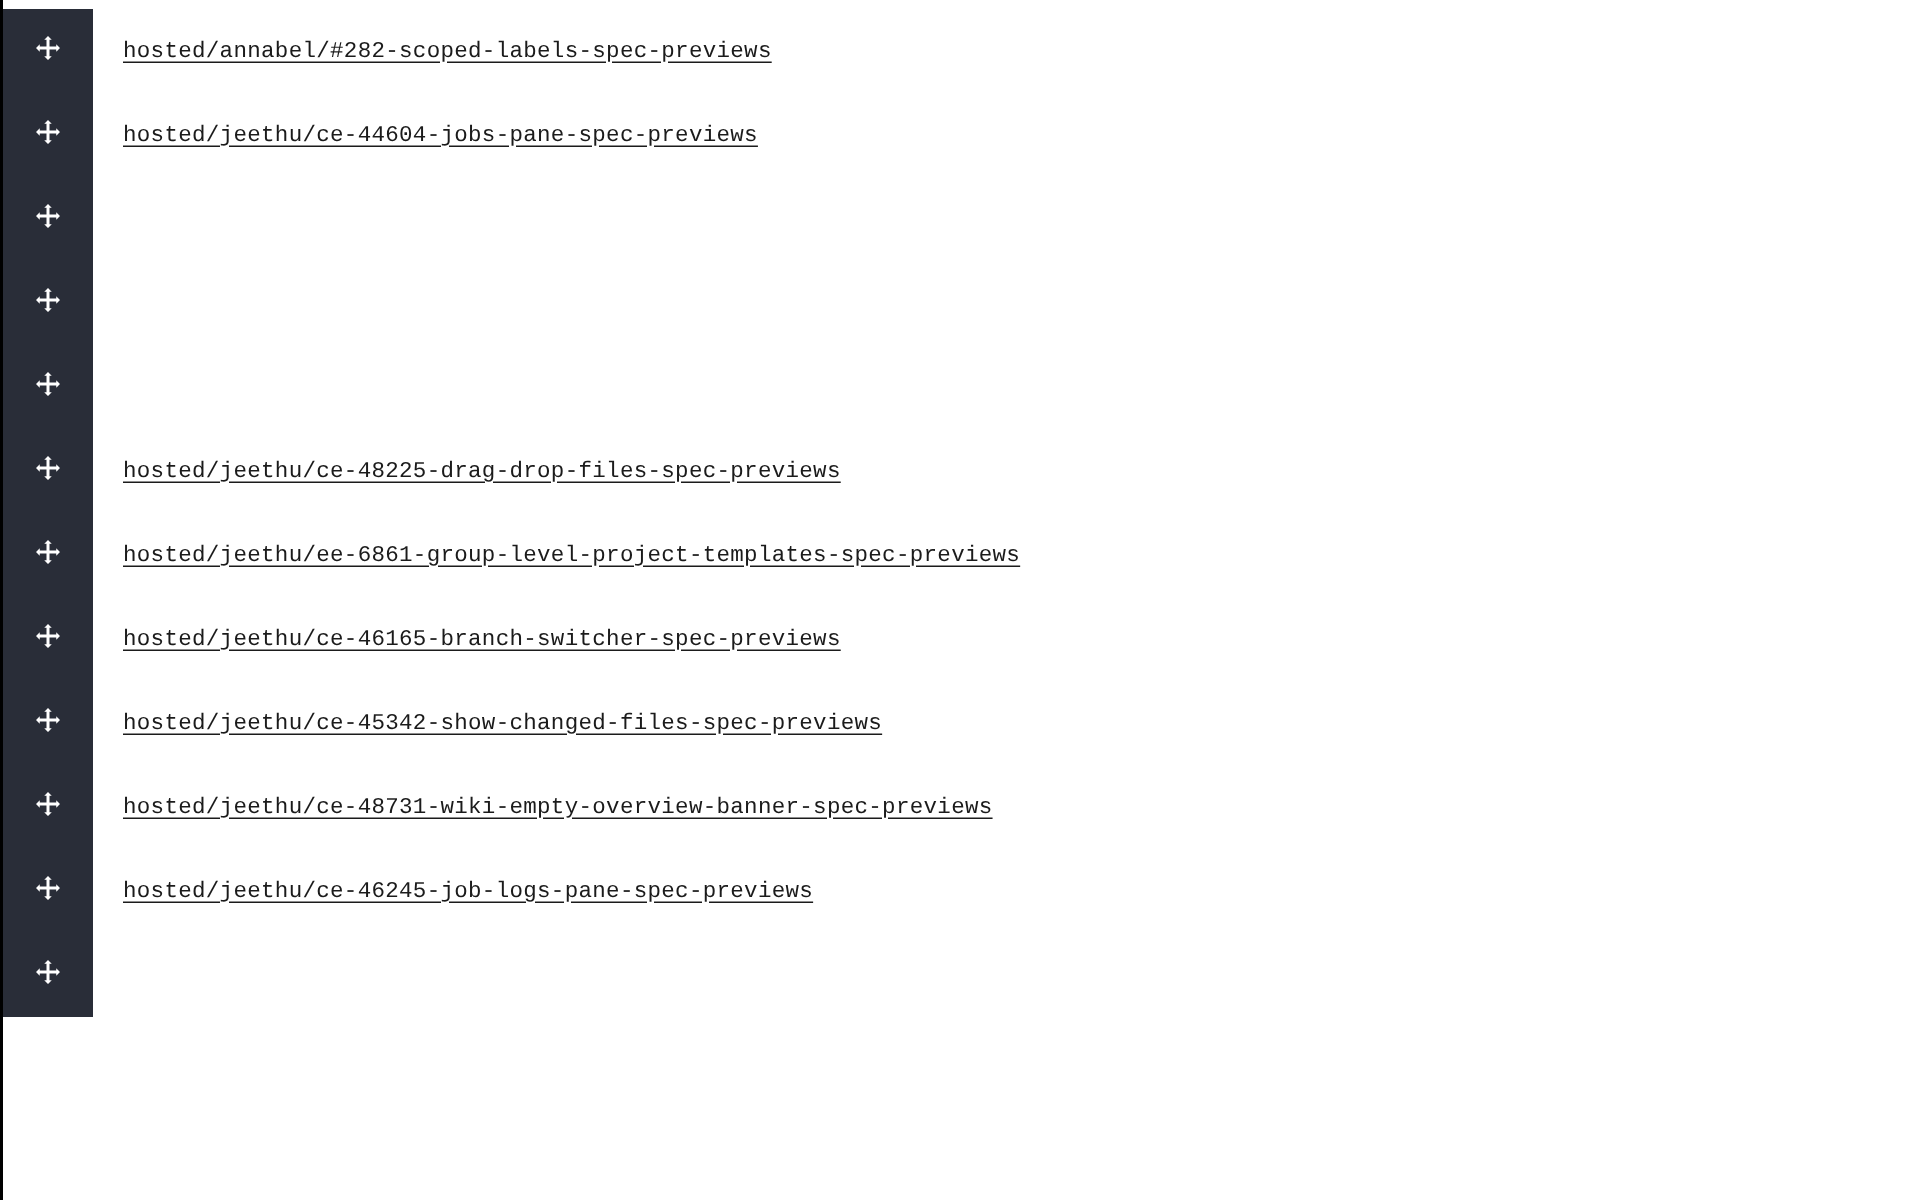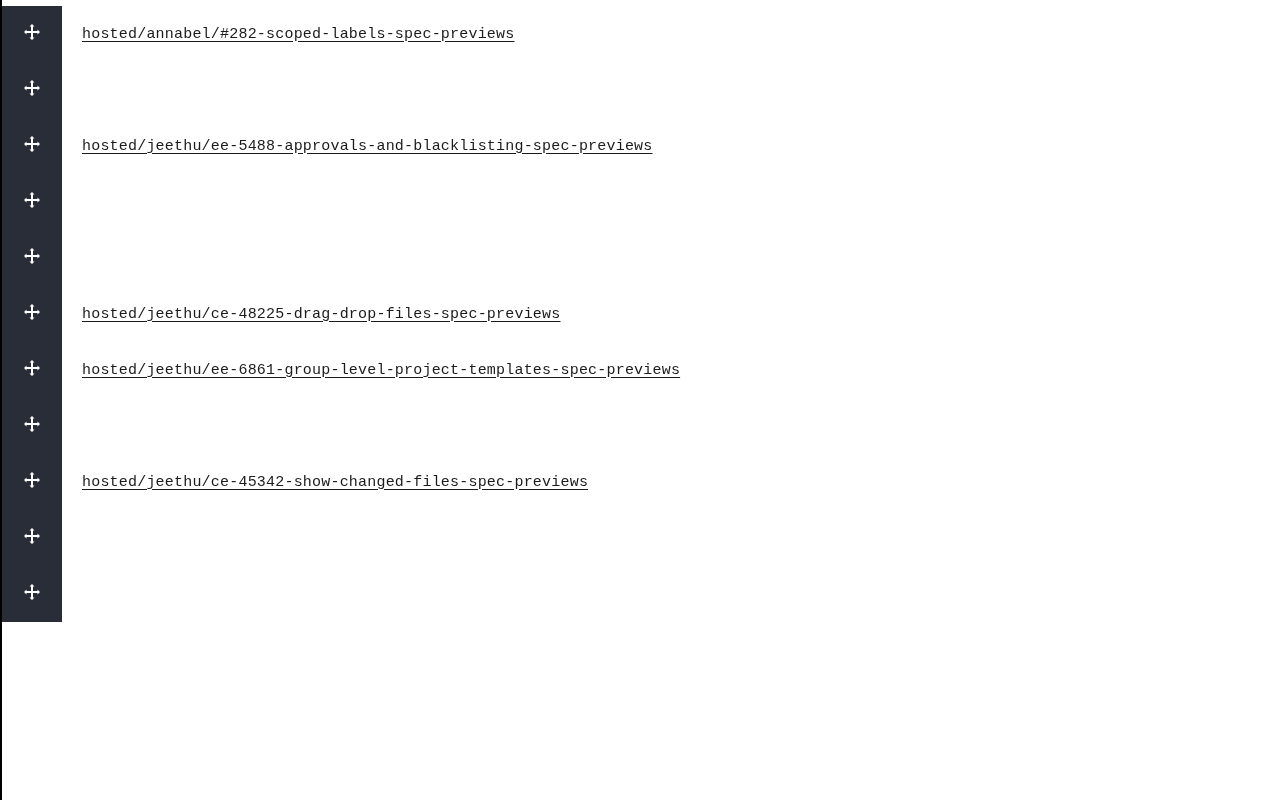--- a/index.html
+++ b/index.html
@@ -68,43 +68,43 @@
         <svg viewBox="0 0 16 16" fill="currentColor">
             <path d="M8 0l2.5 2.5H9V7h4.5V5.5L16 8l-2.5 2.5V9H9v4.5h1.5L8 16l-2.5-2.5H7V9H2.5v1.5L0 8l2.5-2.5V7H7V2.5H5.5L8 0z"></path>
           </svg>
       </span>
     </div>
     <div class="link-wrap">
       <a class="link">hosted/annabel/#282-scoped-labels-spec-previews</a>
     </div>
   </div>
 
-
-  <div class="row">
-    <div class="handle">
-      <span>
-        <svg viewBox="0 0 16 16" fill="currentColor">
-            <path d="M8 0l2.5 2.5H9V7h4.5V5.5L16 8l-2.5 2.5V9H9v4.5h1.5L8 16l-2.5-2.5H7V9H2.5v1.5L0 8l2.5-2.5V7H7V2.5H5.5L8 0z"></path>
-          </svg>
-      </span>
-    </div>
-  </div>
-
-  <div class="row">
-    <div class="handle">
-      <span>
-        <svg viewBox="0 0 16 16" fill="currentColor">
-            <path d="M8 0l2.5 2.5H9V7h4.5V5.5L16 8l-2.5 2.5V9H9v4.5h1.5L8 16l-2.5-2.5H7V9H2.5v1.5L0 8l2.5-2.5V7H7V2.5H5.5L8 0z"></path>
-          </svg>
-      </span>
-    </div>
-    <div class="link-wrap">
-      <a class="link">hosted/jeethu/ee-5488-approvals-and-blacklisting-spec-previews</a>
-    </div>
-  </div>
+  <div class="row">
+    <div class="handle">
+      <span>
+        <svg viewBox="0 0 16 16" fill="currentColor">
+            <path d="M8 0l2.5 2.5H9V7h4.5V5.5L16 8l-2.5 2.5V9H9v4.5h1.5L8 16l-2.5-2.5H7V9H2.5v1.5L0 8l2.5-2.5V7H7V2.5H5.5L8 0z"></path>
+          </svg>
+      </span>
+    </div>
+    <div class="link-wrap">
+      <a class="link">hosted/jeethu/ce-44604-jobs-pane-spec-previews</a>
+    </div>
+  </div>
+
+  <div class="row">
+    <div class="handle">
+      <span>
+        <svg viewBox="0 0 16 16" fill="currentColor">
+            <path d="M8 0l2.5 2.5H9V7h4.5V5.5L16 8l-2.5 2.5V9H9v4.5h1.5L8 16l-2.5-2.5H7V9H2.5v1.5L0 8l2.5-2.5V7H7V2.5H5.5L8 0z"></path>
+          </svg>
+      </span>
+    </div>
+  </div>
+
 
   <div class="row">
     <div class="handle">
       <span>
         <svg viewBox="0 0 16 16" fill="currentColor">
             <path d="M8 0l2.5 2.5H9V7h4.5V5.5L16 8l-2.5 2.5V9H9v4.5h1.5L8 16l-2.5-2.5H7V9H2.5v1.5L0 8l2.5-2.5V7H7V2.5H5.5L8 0z"></path>
           </svg>
       </span>
     </div>
   </div>
@@ -146,20 +146,23 @@
   </div>
 
   <div class="row">
     <div class="handle">
       <span>
         <svg viewBox="0 0 16 16" fill="currentColor">
             <path d="M8 0l2.5 2.5H9V7h4.5V5.5L16 8l-2.5 2.5V9H9v4.5h1.5L8 16l-2.5-2.5H7V9H2.5v1.5L0 8l2.5-2.5V7H7V2.5H5.5L8 0z"></path>
           </svg>
       </span>
     </div>
+    <div class="link-wrap">
+      <a class="link">hosted/jeethu/ce-46165-branch-switcher-spec-previews</a>
+    </div>
   </div>
 
   <div class="row">
     <div class="handle">
       <span>
         <svg viewBox="0 0 16 16" fill="currentColor">
             <path d="M8 0l2.5 2.5H9V7h4.5V5.5L16 8l-2.5 2.5V9H9v4.5h1.5L8 16l-2.5-2.5H7V9H2.5v1.5L0 8l2.5-2.5V7H7V2.5H5.5L8 0z"></path>
           </svg>
       </span>
     </div>
@@ -169,22 +172,37 @@
   </div>
 
   <div class="row">
     <div class="handle">
       <span>
         <svg viewBox="0 0 16 16" fill="currentColor">
             <path d="M8 0l2.5 2.5H9V7h4.5V5.5L16 8l-2.5 2.5V9H9v4.5h1.5L8 16l-2.5-2.5H7V9H2.5v1.5L0 8l2.5-2.5V7H7V2.5H5.5L8 0z"></path>
           </svg>
       </span>
     </div>
-  </div>
-
+    <div class="link-wrap">
+      <a class="link">hosted/jeethu/ce-48731-wiki-empty-overview-banner-spec-previews</a>
+    </div>
+  </div>
+
+  <div class="row">
+    <div class="handle">
+      <span>
+        <svg viewBox="0 0 16 16" fill="currentColor">
+            <path d="M8 0l2.5 2.5H9V7h4.5V5.5L16 8l-2.5 2.5V9H9v4.5h1.5L8 16l-2.5-2.5H7V9H2.5v1.5L0 8l2.5-2.5V7H7V2.5H5.5L8 0z"></path>
+          </svg>
+      </span>
+    </div>
+    <div class="link-wrap">
+      <a class="link">hosted/jeethu/ce-46245-job-logs-pane-spec-previews</a>
+    </div>
+  </div>
 
   <div class="row">
     <div class="handle">
       <span>
         <svg viewBox="0 0 16 16" fill="currentColor">
             <path d="M8 0l2.5 2.5H9V7h4.5V5.5L16 8l-2.5 2.5V9H9v4.5h1.5L8 16l-2.5-2.5H7V9H2.5v1.5L0 8l2.5-2.5V7H7V2.5H5.5L8 0z"></path>
           </svg>
       </span>
     </div>
   </div>

